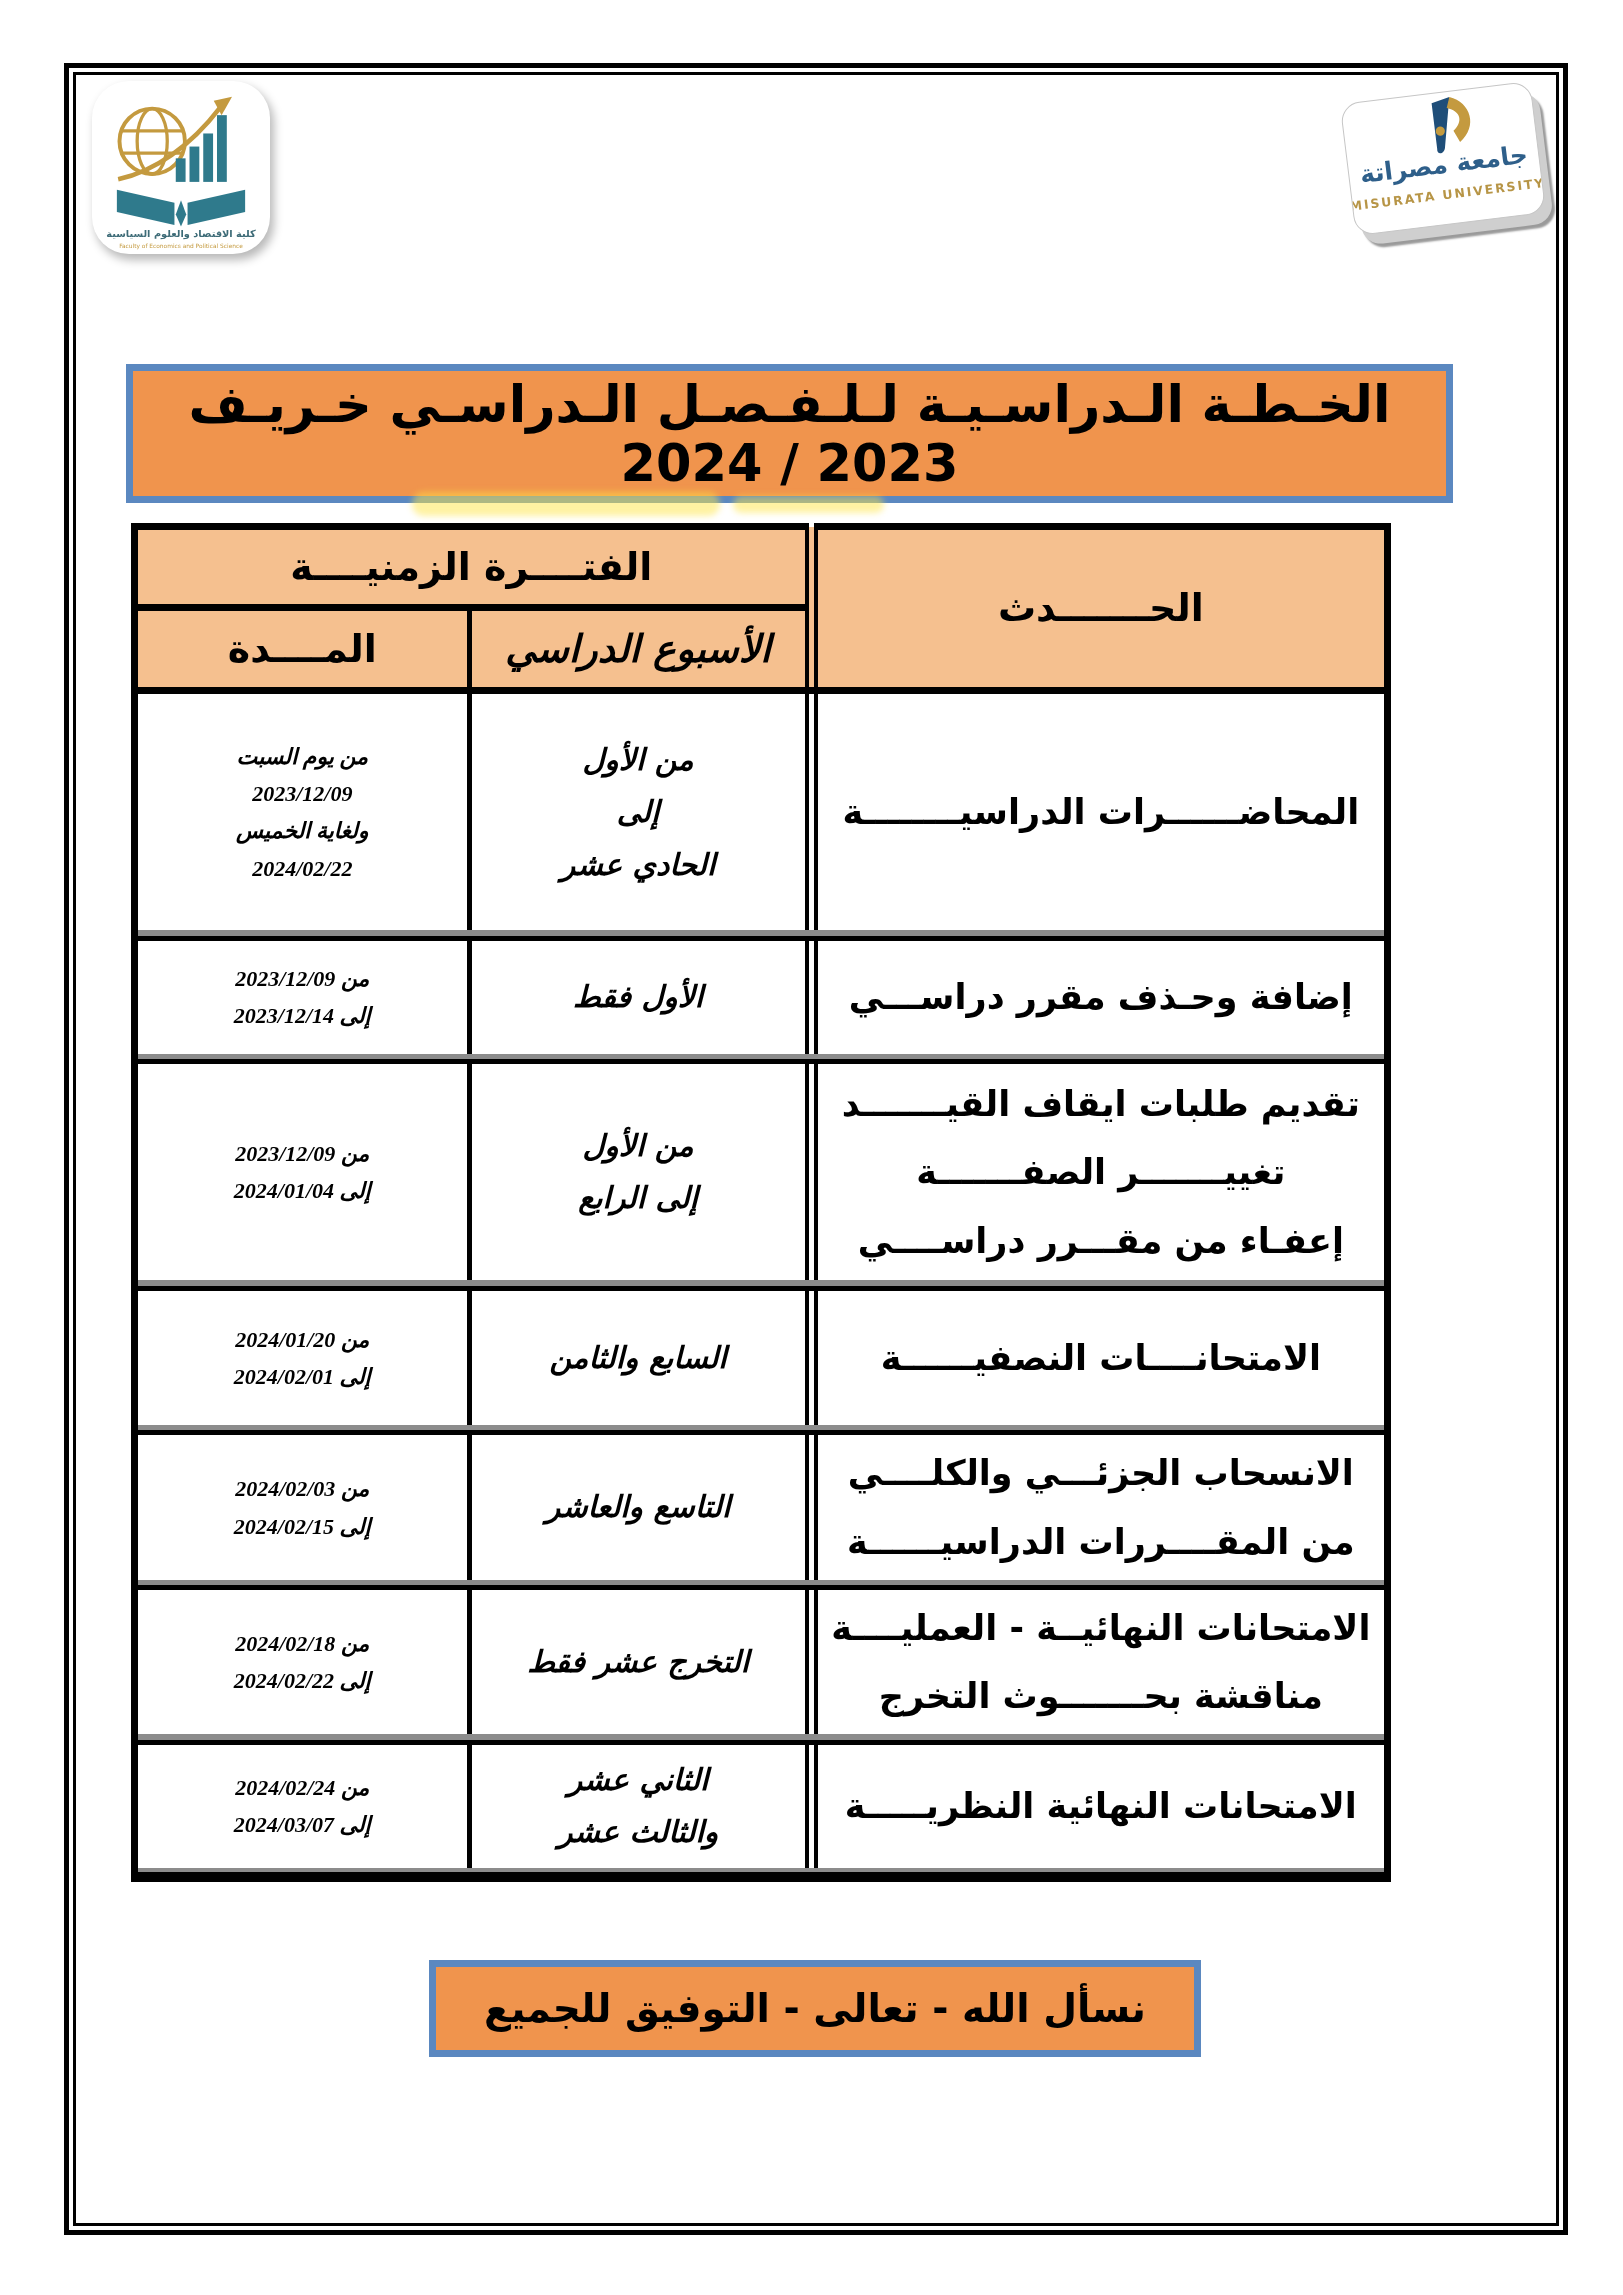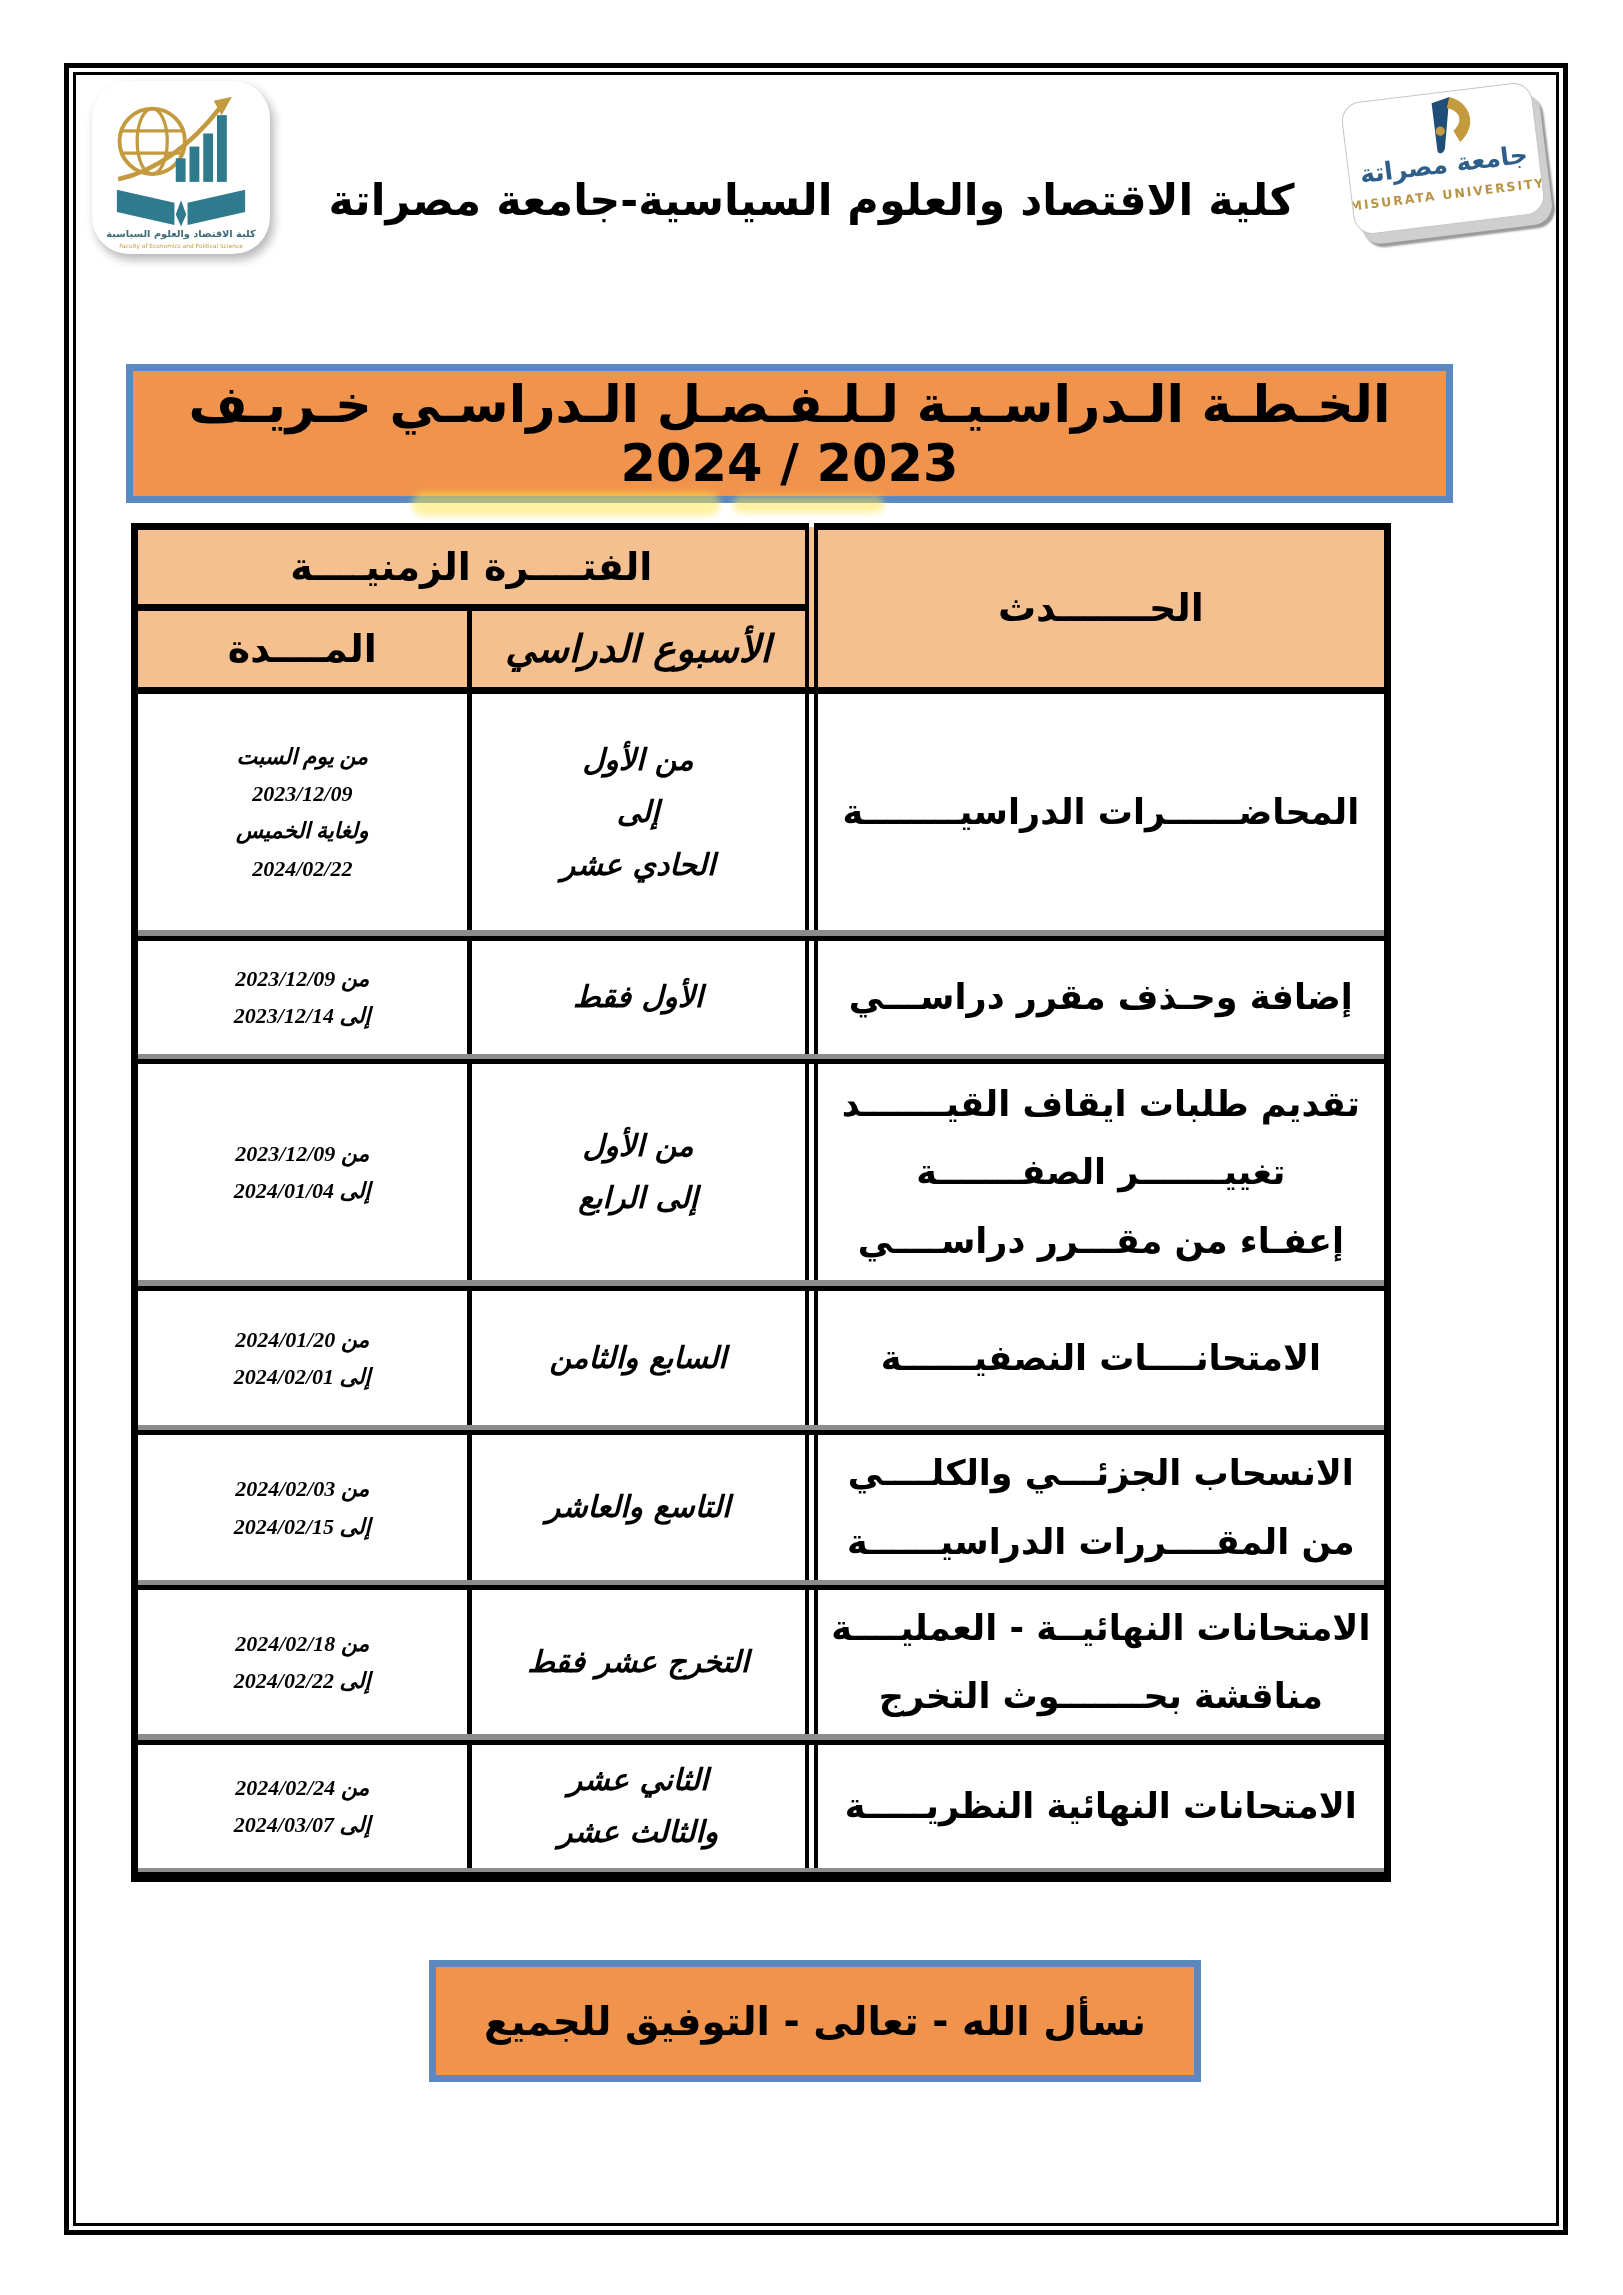--- a/index.html
+++ b/index.html
@@ -56,21 +56,21 @@
   td.duration{font-family:"Liberation Serif","DejaVu Sans",serif;font-size:22px;
         font-weight:700;font-style:italic;line-height:1.7;white-space:pre-line;color:#000;}
   tr.r1 td{height:236px;}
   tr.r2 td{height:113px;}
   tr.r3 td{height:216px;}
   tr.r4 td{height:134px;}
   tr.r5 td{height:132px;}
   tr.r6 td{height:137px;}
   tr.r7 td{height:123px;}
 
-  .footer-bar{position:absolute;left:429px;top:1960px;width:772px;height:122px;
+  .footer-bar{position:absolute;left:429px;top:1960px;width:772px;height:97px;
         box-sizing:border-box;border:7.9px solid #5B88C0;background:#F0944D;
         display:flex;align-items:center;justify-content:center;
         font-size:39px;font-weight:700;color:#000;}
 </style>
 </head>
 <body dir="rtl">
 
 <div class="page">
   <div class="frame">
     <div class="frame-inner"></div>
@@ -89,21 +89,20 @@
       <path d="M40,150 C 95,138 150,100 196,40" fill="none" stroke="#C49A3F" stroke-width="7"></path>
       <polygon points="186,30 214,24 198,52" fill="#C49A3F"></polygon>
       <path d="M38,166 L126,186 L126,220 L38,200 Z" fill="#2F7A8C"></path>
       <path d="M234,166 L146,186 L146,220 L234,200 Z" fill="#2F7A8C"></path>
       <polygon points="136,182 128,204 136,222 144,204" fill="#2F7A8C"></polygon>
       <text x="136" y="238" text-anchor="middle" font-size="15" font-weight="bold" fill="#3D6B77">كلية الاقتصاد والعلوم السياسية</text>
       <text x="136" y="255" text-anchor="middle" font-size="9" fill="#C49A3F">Faculty of Economics and Political Science</text>
     </svg>
   </div>
 
-  <div class="org-title">كلية الاقتصاد والعلوم السياسية-جامعة مصراتة</div>
 
   <div class="univ-logo">
     <svg width="190" height="131" viewBox="0 0 290 200">
       <path d="M138,14 L166,8 L150,84 C 148,94 136,94 138,84 Z" fill="#1F4E79"></path>
       <path d="M166,8 C 198,20 204,58 174,78 L166,60 C 182,48 182,32 160,24 Z" fill="#C49A3F"></path>
       <circle cx="146" cy="58" r="7" fill="#C49A3F"></circle>
       <text x="145" y="122" text-anchor="middle" font-size="38" font-weight="bold" fill="#2E5F8A">جامعة مصراتة</text>
       <text x="145" y="162" text-anchor="middle" font-size="19" font-weight="bold" fill="#B79546" letter-spacing="3">MISURATA UNIVERSITY</text>
     </svg>
   </div>

